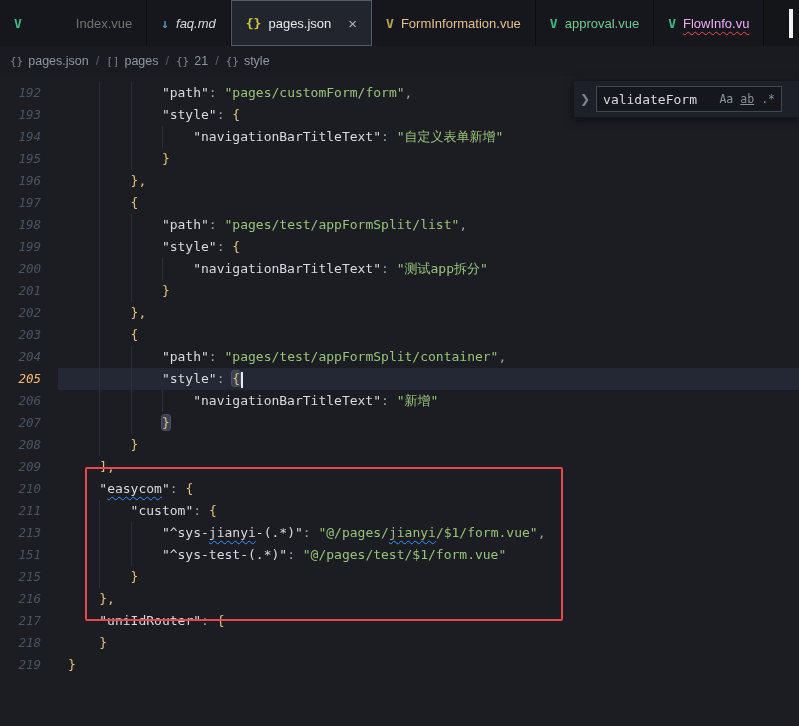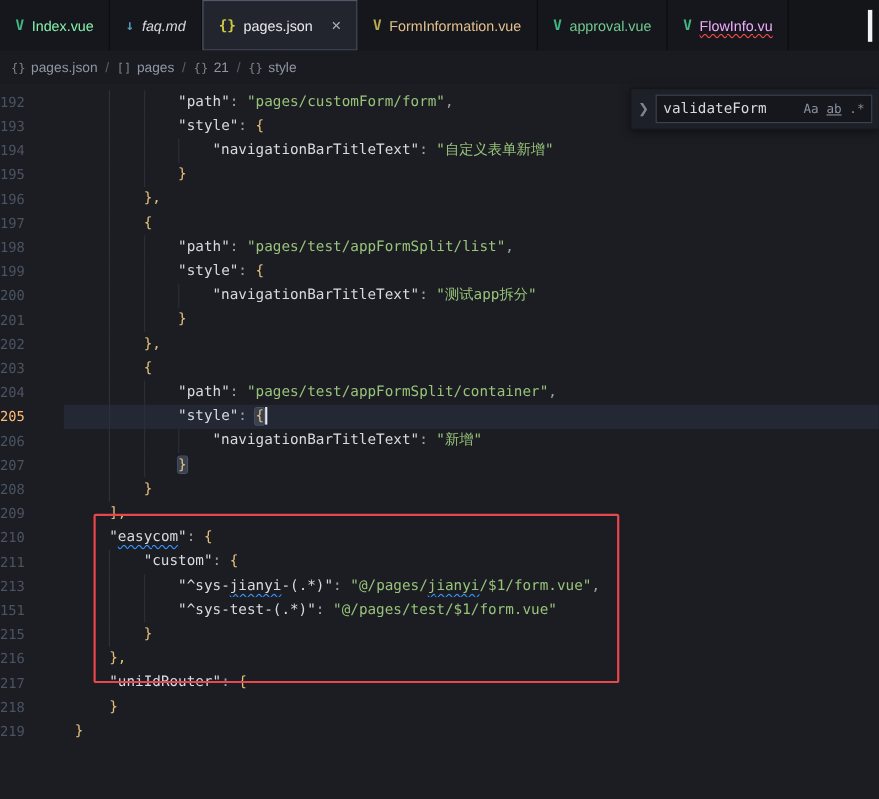--- a/index.html
+++ b/index.html
@@ -26,61 +26,61 @@
                font-size:12.5px;color:#8f96a3;}
   .bc-seg{display:flex;align-items:center;gap:5px;cursor:pointer;}
   .bc-icon{font-family:"DejaVu Sans Mono",monospace;font-size:11px;color:#7d838e;}
   .bc-sep{margin:0 7px;color:#585f6b;}
 
   
   #editor{position:absolute;left:0;top:76px;width:799px;height:650px;background:#1b1d23;
           padding-top:6px;box-sizing:border-box;}
   .line{display:flex;height:22px;line-height:22px;white-space:pre;
         font-family:"DejaVu Sans Mono",monospace;font-size:13px;}
-  .ln{width:58px;flex:none;padding-right:17px;color:#4b5362;box-sizing:border-box;
-      font-size:12.5px;}
+  .ln{width:58px;flex:none;text-align:right;padding-right:17px;color:#4b5362;box-sizing:border-box;
+      font-size:12.5px;font-style:italic;}
   .code{flex:1;padding-left:10px;}
   .line.cur .code{background:#242834;}
   .line.cur .ln{color:#fdba74;}
   .guide{display:inline-block;width:4ch;height:22px;vertical-align:top;box-sizing:border-box;}
   .guide.b{border-left:1px solid #2b303a;}
   .tk-key{color:#d7dae0;}
   .tk-pun{color:#9aa2af;}
   .tk-str{color:#98c379;}
   .tk-br{color:#e5c07b;}
   .sq{text-decoration:underline wavy #3794ff;text-decoration-thickness:1px;text-underline-offset:3px;}
   .br-match{background:#3a4150;border-radius:2px;outline:1px solid #4a5263;}
   .cursor{display:inline-block;width:2px;height:16px;background:#e6e9ee;vertical-align:middle;margin-left:1px;}
   .blame{color:#4e5560;margin-left:4ch;}
 
   
   #find-widget{position:absolute;top:80px;right:0;width:226px;height:38px;background:#1d2026;
                border:1px solid #14161a;border-right:none;box-shadow:0 2px 8px rgba(0,0,0,.5);
                display:flex;align-items:center;padding-left:6px;box-sizing:border-box;z-index:6;}
   #find-chevron{color:#7d8591;font-size:12px;margin-right:6px;cursor:pointer;}
   #find-box{flex:1;display:flex;align-items:center;background:#15171c;border:1px solid #3e4758;
-            height:26px;padding:0 6px;box-sizing:border-box;margin-right:6px;}
+            height:26px;padding:0 6px;box-sizing:border-box;margin-right:17px;}
   #find-value{flex:1;color:#d7dae0;font-size:13px;font-family:"DejaVu Sans Mono",monospace;}
   .find-toggle{color:#8a919e;font-size:11.5px;margin-left:7px;cursor:pointer;
                font-family:"DejaVu Sans Mono",monospace;}
   .find-toggle.word{text-decoration:underline;}
 
   
   #red-annotation{position:absolute;left:85px;top:467px;width:474px;height:150px;
                   border:2px solid #e8474b;border-radius:2px;z-index:10;pointer-events:none;}
 </style>
 </head>
 <body>
 
 <div id="app">
 
   <div id="tabbar">
       <div class="tab">
         <span class="ticon" style="color: rgb(65, 184, 131);">V</span>
-        <span class="tlabel" style="color: #86efac;">Index.vue</span>
+        <span class="tlabel" style="color: #737373; margin-left: 47px;">Index.vue</span>
       </div>
       <div class="tab">
         <span class="ticon" style="color: rgb(81, 154, 186);">↓</span>
         <span class="tlabel italic" style="color: rgb(215, 218, 224);">faq.md</span>
       </div>
       <div class="tab active">
         <span class="ticon" style="color: rgb(203, 203, 65);">{}</span>
         <span class="tlabel" style="color: rgb(232, 234, 237);">pages.json</span>
         <span class="tclose">×</span>
       </div>

